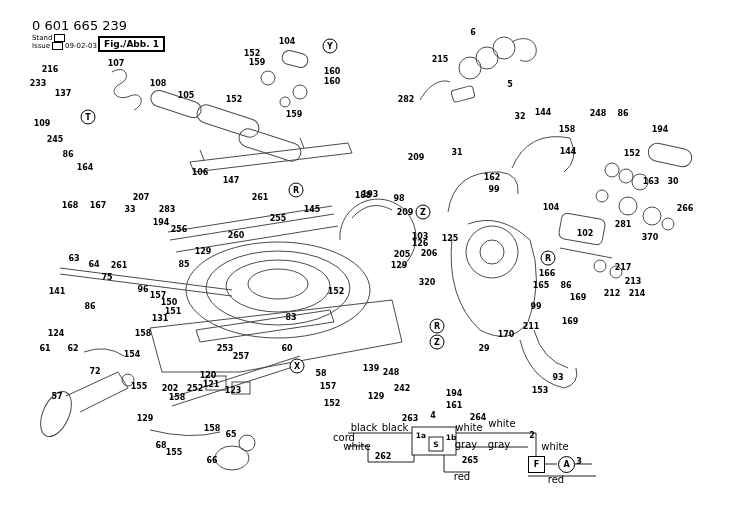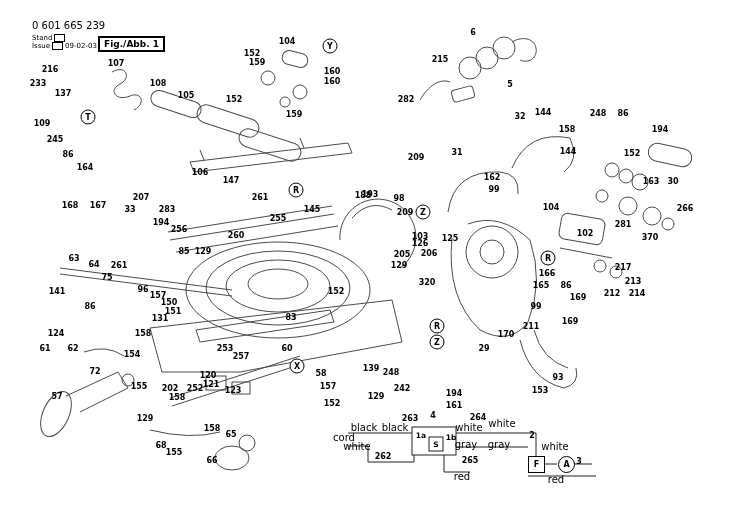--- a/index.html
+++ b/index.html
@@ -8,21 +8,21 @@
   .art{position:absolute;left:0;top:0;}
   #overlay{position:absolute;left:0;top:0;width:730px;height:516px;}
   .callout{position:absolute;transform:translate(-50%,-50%);font-weight:bold;font-size:8px;
            color:#000;white-space:nowrap;line-height:1;}
   .marker{position:absolute;transform:translate(-50%,-50%);width:13px;height:13px;
           border:1px solid #000;border-radius:50%;background:#fff;
           font-size:8px;font-weight:bold;line-height:13px;text-align:center;}
   .wirelabel{position:absolute;transform:translate(-50%,-50%);font-size:10px;color:#000;
              white-space:nowrap;line-height:1;}
   .header{position:absolute;left:32px;top:22px;font-size:7px;color:#000;line-height:8px;}
-  .header .partno{font-size:10px;margin-bottom:4px;}
+  .header .partno{font-size:13px;margin-bottom:4px;}
   .stamp-icon{display:inline-block;width:9px;height:6px;border:1px solid #000;
               vertical-align:middle;margin:0 2px;}
   .figbox{position:absolute;left:98px;top:36px;border:2px solid #000;background:#fff;
           padding:1px 4px;font-size:9px;font-weight:bold;}
   .notes{position:absolute;left:608px;top:448px;font-size:7px;line-height:9.5px;color:#111;}
   .schemletter{position:absolute;transform:translate(-50%,-50%);font-size:7.5px;font-weight:bold;}
   .fbox{position:absolute;left:528px;top:456px;width:15px;height:15px;border:1px solid #000;
         text-align:center;font-size:8px;font-weight:bold;line-height:15px;}
   .acirc{position:absolute;left:558px;top:456px;width:15px;height:15px;border:1px solid #000;
          border-radius:50%;text-align:center;font-size:8px;font-weight:bold;line-height:15px;}
@@ -218,21 +218,21 @@
       <span class="callout" style="left: 391px; top: 373px;">248</span>
       <span class="callout" style="left: 371px; top: 369px;">139</span>
       <span class="callout" style="left: 321px; top: 374px;">58</span>
       <span class="callout" style="left: 328px; top: 387px;">157</span>
       <span class="callout" style="left: 332px; top: 404px;">152</span>
       <span class="callout" style="left: 287px; top: 349px;">60</span>
       <span class="callout" style="left: 225px; top: 349px;">253</span>
       <span class="callout" style="left: 241px; top: 357px;">257</span>
       <span class="callout" style="left: 291px; top: 318px; text-align: right;">83</span>
       <span class="callout" style="left: 336px; top: 292px;">152</span>
-      <span class="callout" style="left: 184px; top: 252px;">85</span>
+      <span class="callout" style="left: 184px; top: 265px;">85</span>
       <span class="callout" style="left: 203px; top: 252px;">129</span>
       <span class="callout" style="left: 160px; top: 319px;">131</span>
       <span class="callout" style="left: 169px; top: 303px;">150</span>
       <span class="callout" style="left: 173px; top: 312px;">151</span>
       <span class="callout" style="left: 158px; top: 296px;">157</span>
       <span class="callout" style="left: 143px; top: 290px;">96</span>
       <span class="callout" style="left: 74px; top: 259px;">63</span>
       <span class="callout" style="left: 94px; top: 265px;">64</span>
       <span class="callout" style="left: 107px; top: 278px;">75</span>
       <span class="callout" style="left: 57px; top: 292px;">141</span>

